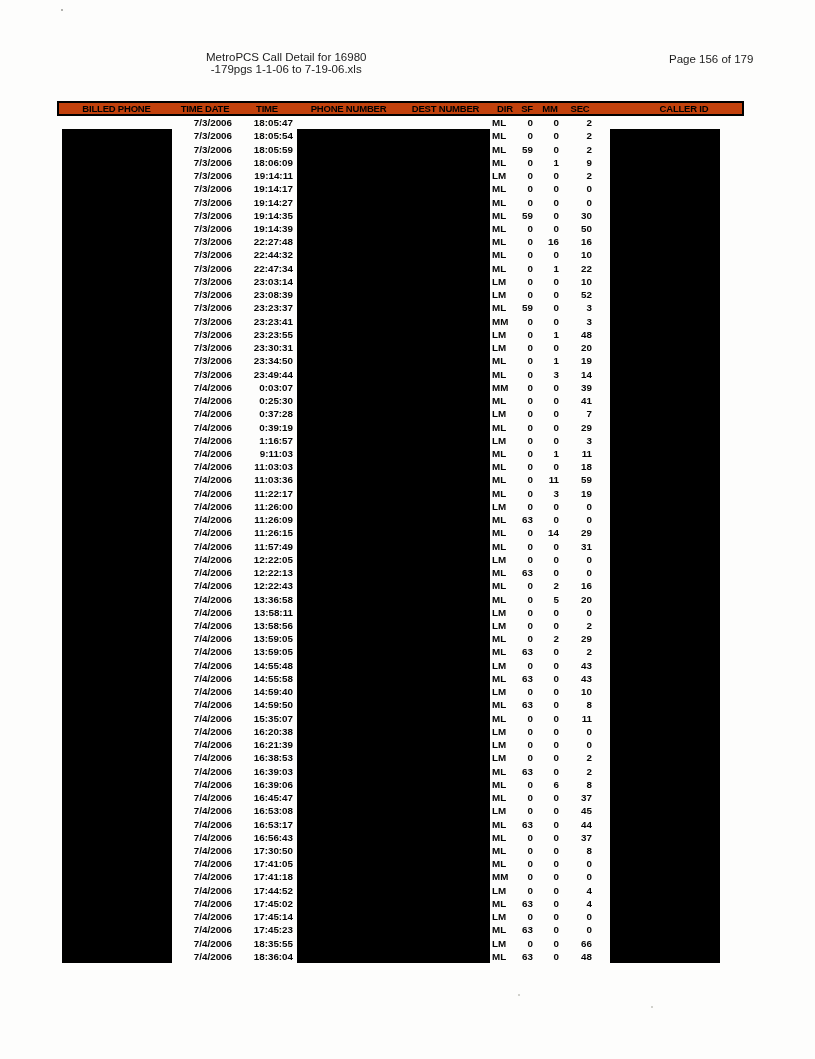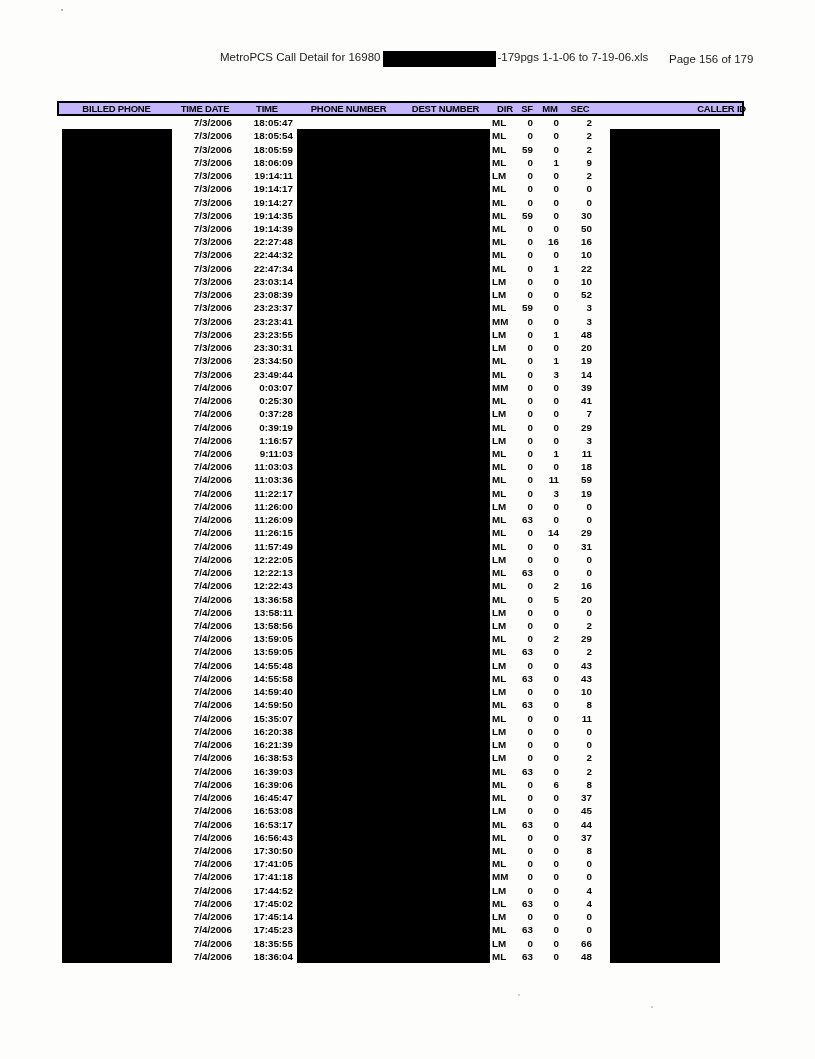--- a/index.html
+++ b/index.html
@@ -8,46 +8,46 @@
     background:#ffffff;
     font-family:"Liberation Sans", sans-serif;
     -webkit-font-smoothing:antialiased;
   }
   .page{
     position:relative;width:815px;height:1059px;
     background:#fdfdfc;overflow:hidden;color:#111;
   }
   
   .doc-title{
-    position:absolute;left:220px;top:51px;height:16px;
+    position:absolute;left:206px;top:51px;height:16px;
     font-size:11.5px;color:#1c1c1c;white-space:nowrap;
-    display:flex;
+    display:flex;align-items:center;flex-direction:column;
   }
   .doc-title .redact-inline{
     display:inline-block;width:113px;height:16px;
     background:#000;margin:0 1px 0 3px;
   }
   .page-label{
     position:absolute;left:669px;top:53px;
     font-size:11.5px;color:#1c1c1c;white-space:nowrap;
   }
   
   .cdr-table{
     position:absolute;left:57px;top:101px;width:687px;height:862px;
     --cols:115px 62px 62px 101px 93px 26px 18px 28px 32px 150px;
   }
   .header-row{
     box-sizing:border-box;
     display:grid;grid-template-columns:var(--cols);
-    height:15px;border:2px solid #000;background:#c4b5fd;
+    height:15px;border:2px solid #000;background:#c2410c;
     font-size:9.5px;font-weight:bold;letter-spacing:-0.2px;
     align-items:center;color:#000;
   }
   .header-row .hcell{text-align:center;white-space:nowrap;overflow:visible;}
-  .header-row .hcell.caller{text-align:right;padding-left:26px;}
+  .header-row .hcell.caller{text-align:center;padding-left:26px;}
   .table-body{position:relative;height:847px;}
   .body-row{
     display:grid;grid-template-columns:var(--cols);
     height:13.24px;align-items:center;
     font-size:9.8px;font-weight:600;color:#050505;
     white-space:nowrap;
   }
   .cell{overflow:visible;}
   .cell.date{text-align:right;padding-right:2px;}
   .cell.time{text-align:right;padding-right:3px;}

